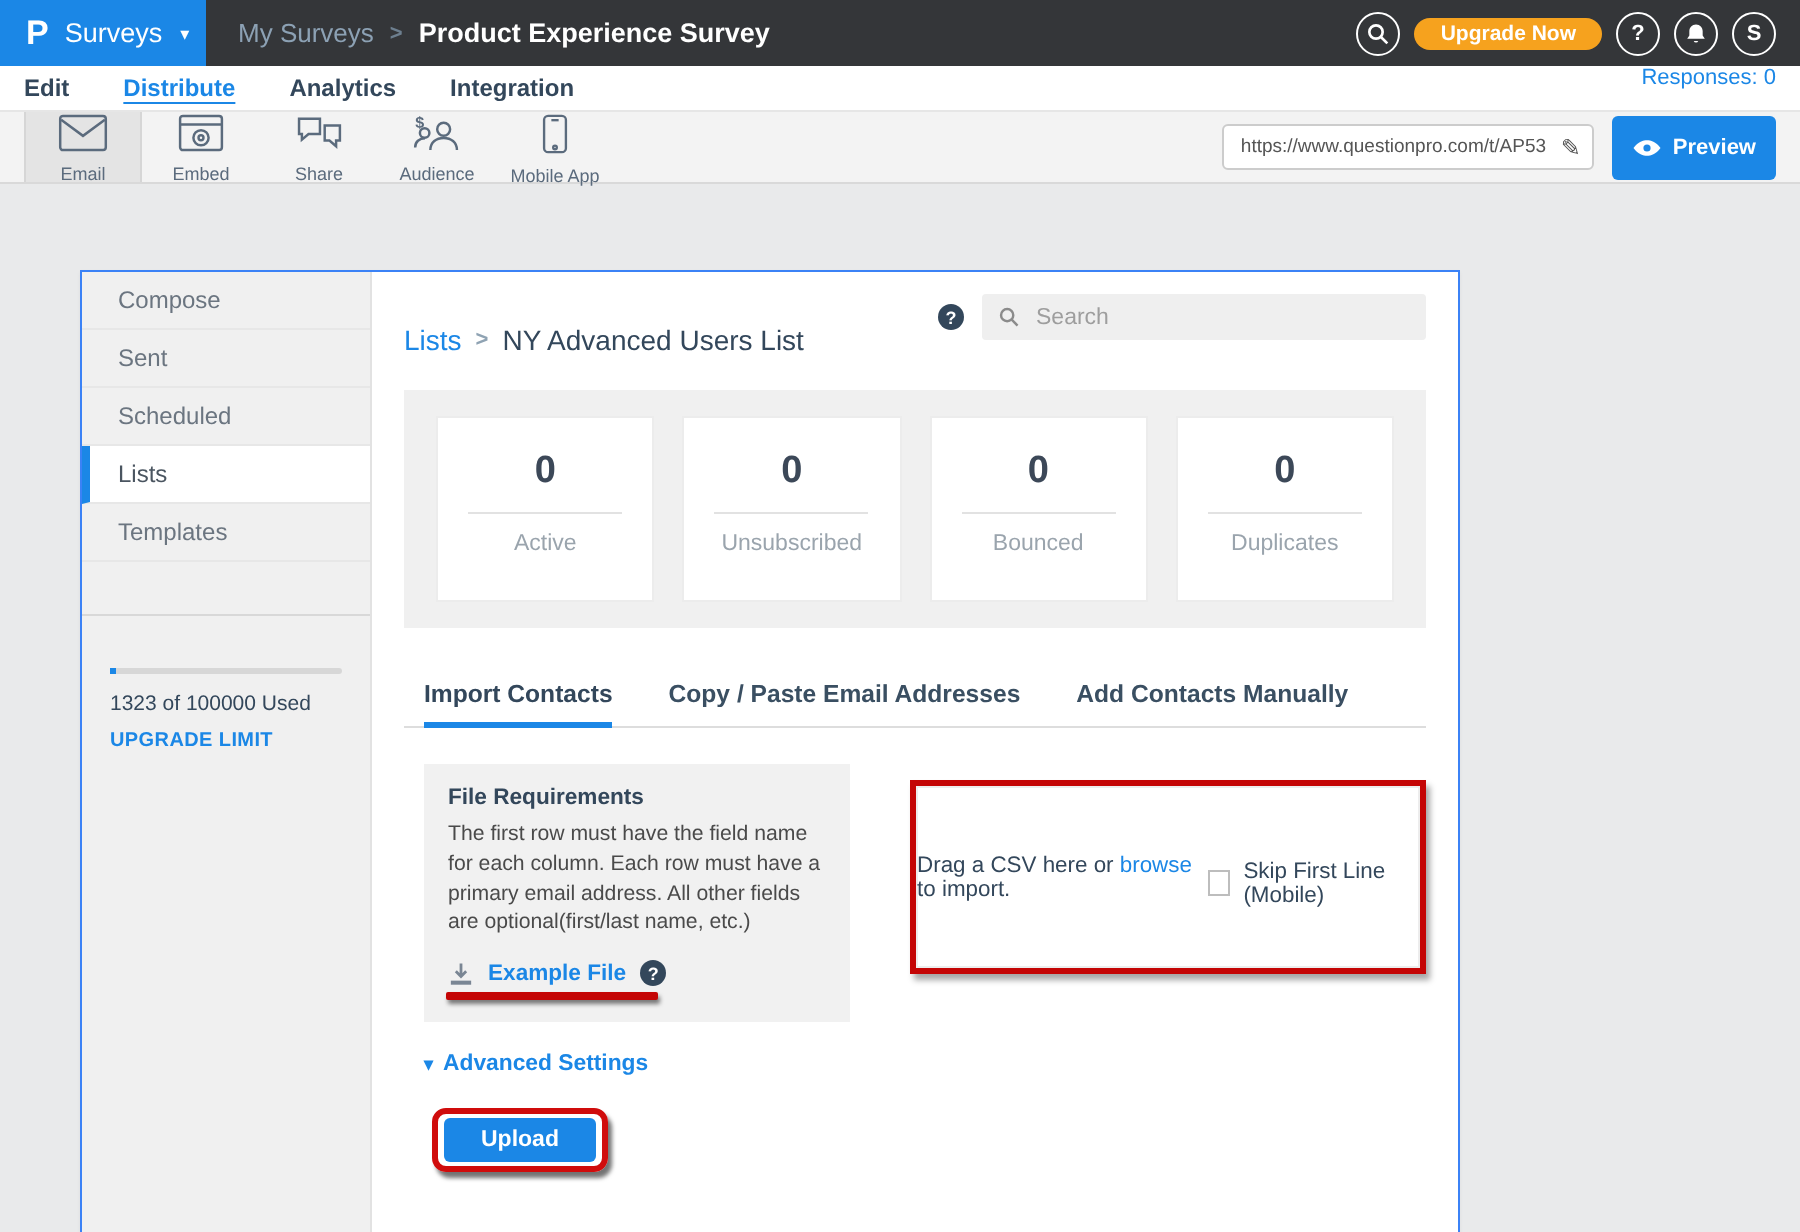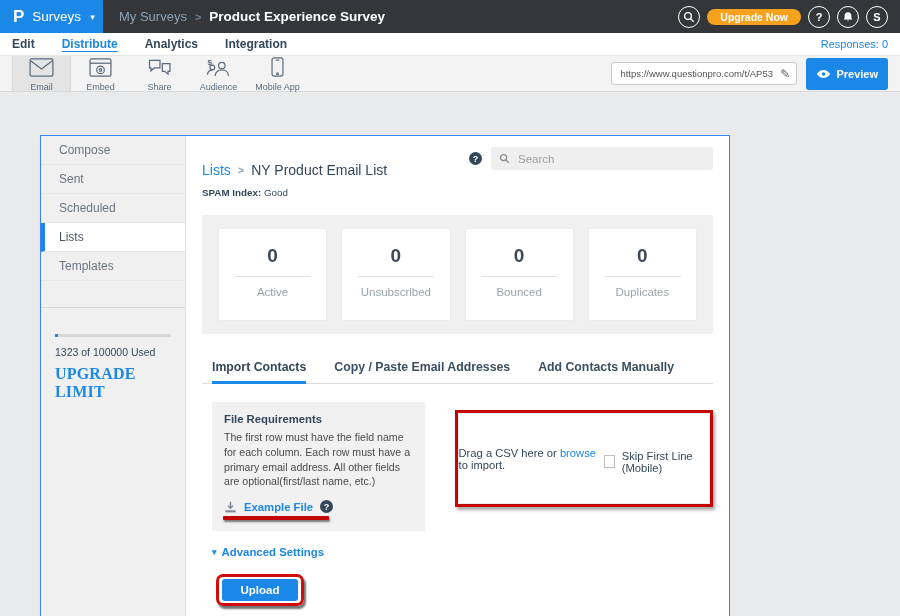--- a/index.html
+++ b/index.html
@@ -20,21 +20,21 @@
   .topbar-right{margin-left:auto;display:flex;align-items:center;gap:7px;padding-right:12px;}
   .circle-btn{width:22px;height:22px;border:1.5px solid #fff;border-radius:50%;
     display:flex;align-items:center;justify-content:center;color:#fff;
     font-size:11px;font-weight:bold;cursor:pointer;background:transparent;}
   .circle-btn svg{display:block;}
   .upgrade{height:16px;border:none;border-radius:11px;background:#f6a21e;color:#fff;
     font-weight:bold;font-size:10.5px;padding:0 13px;cursor:pointer;
     font-family:"Liberation Sans",sans-serif;}
 
   
-  .subnav{height:22px;background:#fff;display:flex;align-items:center;padding:0 12px;}
+  .subnav{height:22px;background:#fff;display:flex;padding:0 12px;}
   .nav-item{font-size:12px;font-weight:bold;color:#33475b;margin-right:27px;cursor:pointer;text-decoration:none;}
   .nav-item.active{color:#1b87e6;text-decoration:underline;text-underline-offset:3px;}
   .responses{margin-left:auto;color:#1b87e6;font-size:11px;}
 
   
   .toolbar{height:37px;background:#f3f3f3;border-top:1px solid #e6e6e6;border-bottom:1px solid #d9d9d9;
     display:flex;align-items:stretch;padding:0 12px;}
   .tool-tile{width:59px;display:flex;flex-direction:column;align-items:center;justify-content:center;
     padding-top:2px;cursor:pointer;color:#5b6b7d;}
   .tool-tile.active{background:#e4e4e4;border-left:1px solid #d6d6d6;border-right:1px solid #d6d6d6;}
@@ -60,22 +60,22 @@
   .side-item.active{background:#fff;border-left:4px solid #1b87e6;padding-left:14px;color:#4a5560;}
   .side-spacer{height:26px;}
   .side-divider{border-top:1px solid #d8d8d8;}
   .email-block{padding:13px 14px;}
   .ea-title{display:flex;align-items:center;gap:9px;font-size:12px;font-weight:bold;color:#33475b;}
   .bars{display:flex;flex-direction:column;gap:2.5px;width:16px;}
   .bars i{display:block;height:2.6px;background:#3c4858;border-radius:1px;}
   .progress{margin-top:13px;height:3px;background:#d7d7d7;border-radius:2px;position:relative;}
   .progress-fill{position:absolute;left:0;top:0;bottom:0;background:#1b87e6;min-width:3px;}
   .usage{margin-top:9px;font-size:10.5px;color:#33475b;}
-  .upgrade-limit{display:block;margin-top:7px;font-size:16px;font-weight:bold;color:#1b87e6;
-    cursor:pointer;letter-spacing:.2px;text-decoration:none;font-family:Liberation Serif, serif;}
+  .upgrade-limit{display:block;margin-top:7px;font-size:10px;font-weight:bold;color:#1b87e6;
+    cursor:pointer;letter-spacing:.2px;text-decoration:none;}
 
   
   .main{flex:1;position:relative;padding:0 16px;overflow:hidden;}
   .search-row{position:absolute;top:11px;right:16px;display:flex;align-items:center;gap:9px;}
   .help-badge{width:13px;height:13px;border-radius:50%;background:#33475b;color:#fff;font-size:9px;
     font-weight:bold;display:flex;align-items:center;justify-content:center;cursor:pointer;}
   .searchbox{width:222px;height:23px;background:#efefef;display:flex;align-items:center;
     padding:0 8px;gap:6px;border-radius:2px;color:#8b8b8b;}
   .searchbox input{flex:1;min-width:0;background:transparent;border:none;outline:none;
     font-size:11.5px;color:#555;font-family:"Liberation Sans",sans-serif;}
@@ -259,26 +259,23 @@
             <circle cx="7.5" cy="7.5" r="5"></circle>
               <line x1="11.2" y1="11.2" x2="16" y2="16"></line>
             </svg>
           <input placeholder="Search" style="">
         </div>
       </div>
 
       <div class="list-crumb">
         <a>Lists</a>
         <span class="sep">&gt;</span>
-        <span class="current">NY Product Email List</span>
-      </div>
-
-      <div class="spam">
-        <b>SPAM Index:</b>&nbsp;<span>Good</span>
-      </div>
+        <span class="current">NY Advanced Users List</span>
+      </div>
+
 
       <div class="stats" id="stats">
           <div class="stat-card">
             <div class="stat-value">0</div>
             <div class="stat-divider"></div>
             <div class="stat-label">Active</div>
           </div>
           <div class="stat-card">
             <div class="stat-value">0</div>
             <div class="stat-divider"></div>

